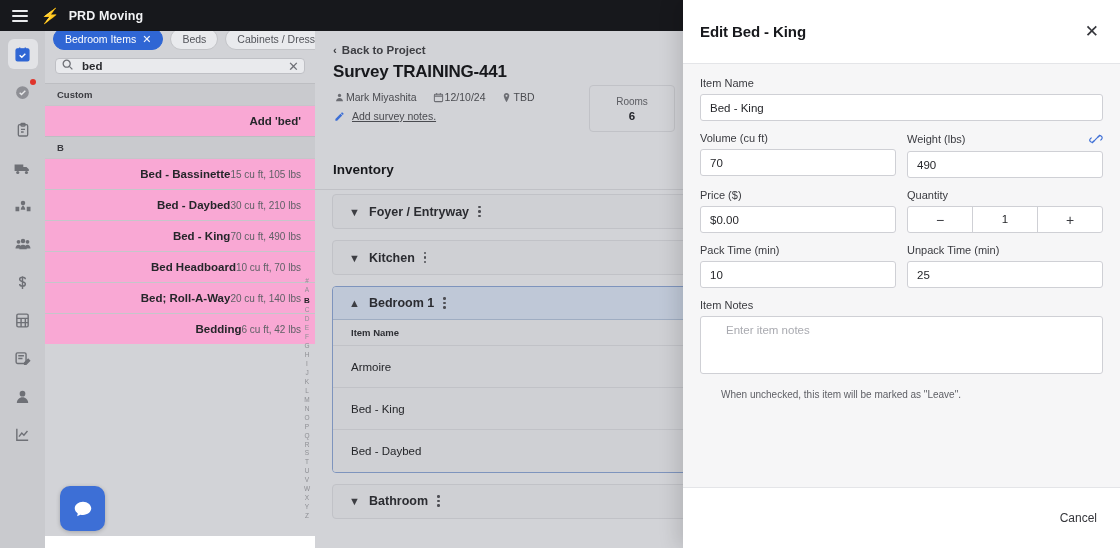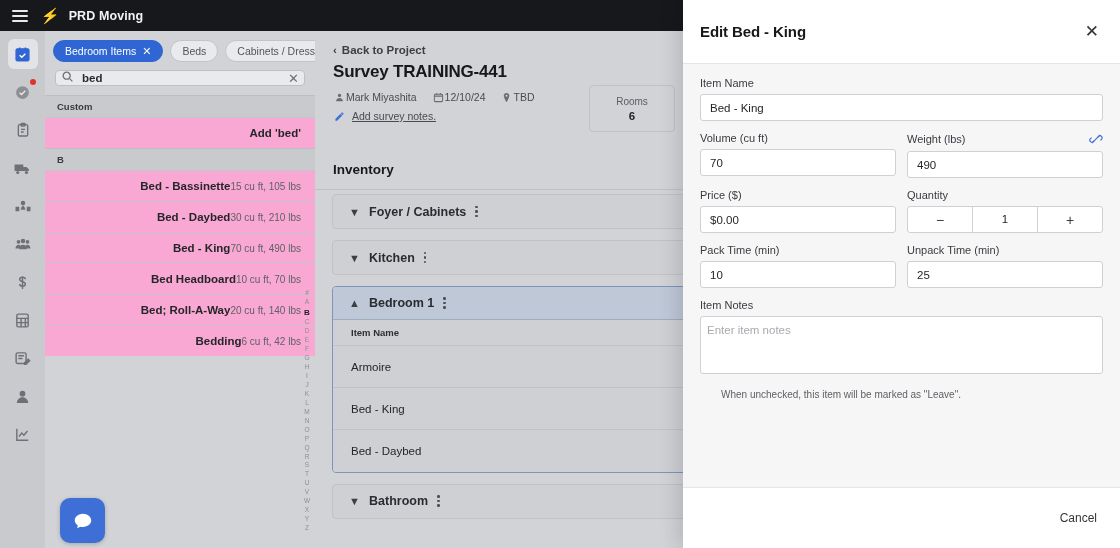--- a/index.html
+++ b/index.html
@@ -34,21 +34,21 @@
     align-items: center; justify-content: center; position: relative;
     margin-bottom: 6px; cursor: pointer; color: #6e7076;
   }
   .rail-btn.active { background: #e2e3e6; }
   .rail-btn svg { display: block; }
   .reddot { position: absolute; top: 2px; right: 2px; width: 6px; height: 6px;
     border-radius: 50%; background: #e0342b; }
 
   
   .leftpanel {
-    position: absolute; left: 45px; top: 31px; width: 270px; height: 517px;
+    position: absolute; left: 45px; top: 19px; width: 270px; height: 517px;
     background: #d2d3d7;
   }
   .chiprow { display: flex; gap: 7px; padding: 9px 8px 8px 8px; overflow: hidden; white-space: nowrap; }
   .chip {
     flex: none; height: 22px; padding: 0 11px; border-radius: 11px;
     background: #e9eaed; border: 1px solid #c3c4c8; color: #53555b;
     font-size: 10.5px; display: flex; align-items: center; gap: 6px; cursor: pointer;
   }
   .chip.sel { background: #2f66d4; border-color: #2f66d4; color: #fff; }
   .chip .x { font-size: 11px; line-height: 1; opacity: .95; }
@@ -180,21 +180,21 @@
   .m-stepper {
     display: flex; align-items: center; height: 27px; border: 1px solid #cfd0d5;
     border-radius: 3px; background: #fff; overflow: hidden;
   }
   .m-stepper .b { flex: 1; display: flex; align-items: center; justify-content: center;
     font-size: 14px; color: #3a3b40; cursor: pointer; height: 100%; }
   .m-stepper .v { flex: 1; text-align: center; font-size: 11.5px; color: #25262a;
     border-left: 1px solid #cfd0d5; border-right: 1px solid #cfd0d5; line-height: 25px; height: 100%; }
   textarea.notes {
     width: 100%; height: 58px; border: 1px solid #cfd0d5; border-radius: 3px; background: #fff;
-    font-family: inherit; font-size: 11.5px; color: #25262a; padding: 7px 6px; outline: none; resize: none;
+    font-family: inherit; font-size: 11.5px; color: #25262a; padding: 7px 25px; outline: none; resize: none;
   }
   textarea.notes::placeholder { color: #a9aab0; }
   .takerow { display: flex; align-items: center; gap: 8px; margin-top: 9px; }
   .cb { width: 13px; height: 13px; border-radius: 3px; background: #2f66d4;
     display: flex; align-items: center; justify-content: center; cursor: pointer; }
   .cb svg { display: block; }
   .take-lbl { font-size: 11.5px; color: #25262a; }
   .take-help { font-size: 10px; color: #5f6066; padding-left: 21px; margin-top: 4px; }
   .m-foot {
     height: 61px; background: #fff; border-top: 1px solid #e4e5e8;
@@ -448,21 +448,21 @@
 
     <div class="invbar">
       <span>Inventory</span>
     </div>
 
     <div class="roomlist">
 
       <div class="roomcard">
         <div class="roomhdr">
           <span class="chev">▼</span>
-          <span class="nm">Foyer / Cabinets</span>
+          <span class="nm">Foyer / Entryway</span>
           <span class="kebab">
               <i></i>
               <i></i>
               <i></i>
             </span>
         </div>
       </div>
 
       <div class="roomcard">
         <div class="roomhdr">

